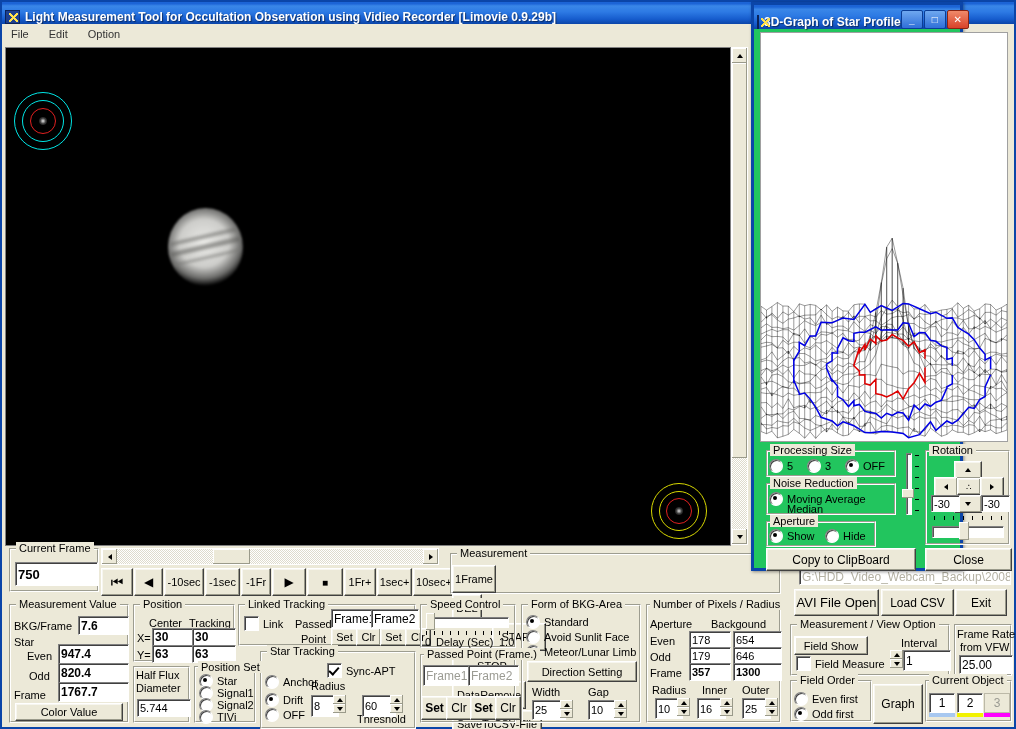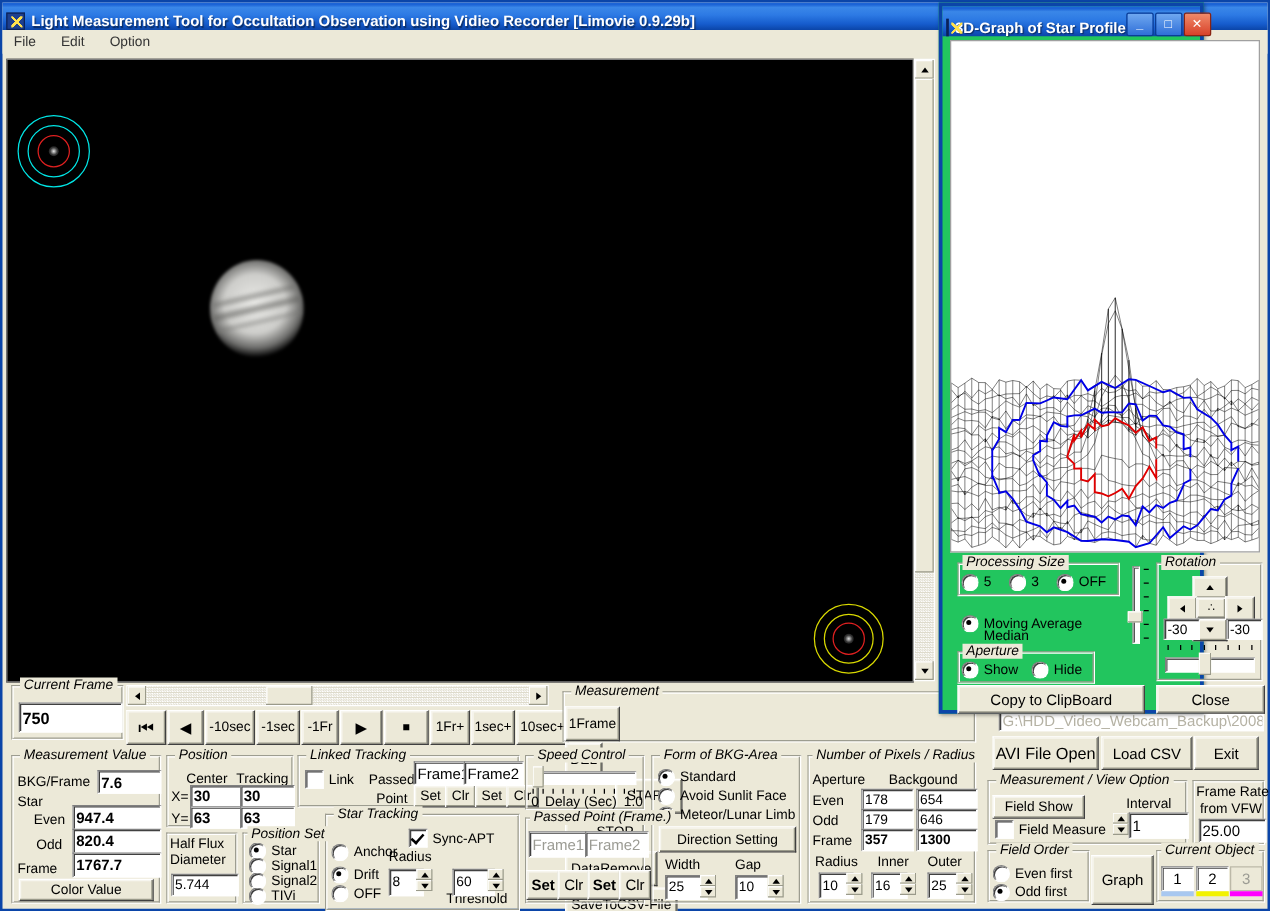--- a/index.html
+++ b/index.html
@@ -51,21 +51,20 @@
     box-shadow:inset 1px 1px 0 #404040;
     font-family:inherit;font-size:12px;padding:0 2px;display:flex;align-items:center;
     color:#000;overflow:hidden;white-space:nowrap;
   }
   .tfield.dis{color:#9b9b93;background:#fff;}
   .tfield.small{font-size:11px;}
 
   .grp{
     position:absolute;border:1px solid #fff;border-top-color:#9d9d90;border-left-color:#9d9d90;
     box-sizing:border-box;
-    font-style:italic;
   }
   .grp:before{
     content:"";position:absolute;left:0;top:0;right:0;bottom:0;
     border:1px solid #9d9d90;border-top-color:#fff;border-left-color:#fff;pointer-events:none;
   }
   .grp-label{
     position:absolute;top:-7px;left:6px;background:#ece9d8;padding:0 3px;font-size:11px;color:#000;z-index:2;
     white-space:nowrap;
   }
   .lbl{position:absolute;font-size:11px;color:#000;white-space:nowrap;}
@@ -541,20 +540,23 @@
     </div>
   <div class="radio" style="left:53px;top:454px;">
       <span class="dot"></span>
       <span>3</span>
     </div>
   <div class="radio on" style="left:91px;top:454px;">
       <span class="dot"></span>
       <span>OFF</span>
     </div>
 
+  <div class="grp" style="left:12px;top:478px;width:130px;height:32px;">
+    <span class="grp-label" style="left:3px;">Noise Reduction</span>
+  </div>
   <div class="radio on" style="left:15px;top:487px;">
       <span class="dot"></span>
       <span>Moving Average</span>
     </div>
   <div class="radio" style="left:15px;top:497px;">
       <span class="dot" style="visibility:hidden;"></span>
       <span>Median</span>
     </div>
 
   <div class="grp" style="left:12px;top:516px;width:110px;height:26px;">

